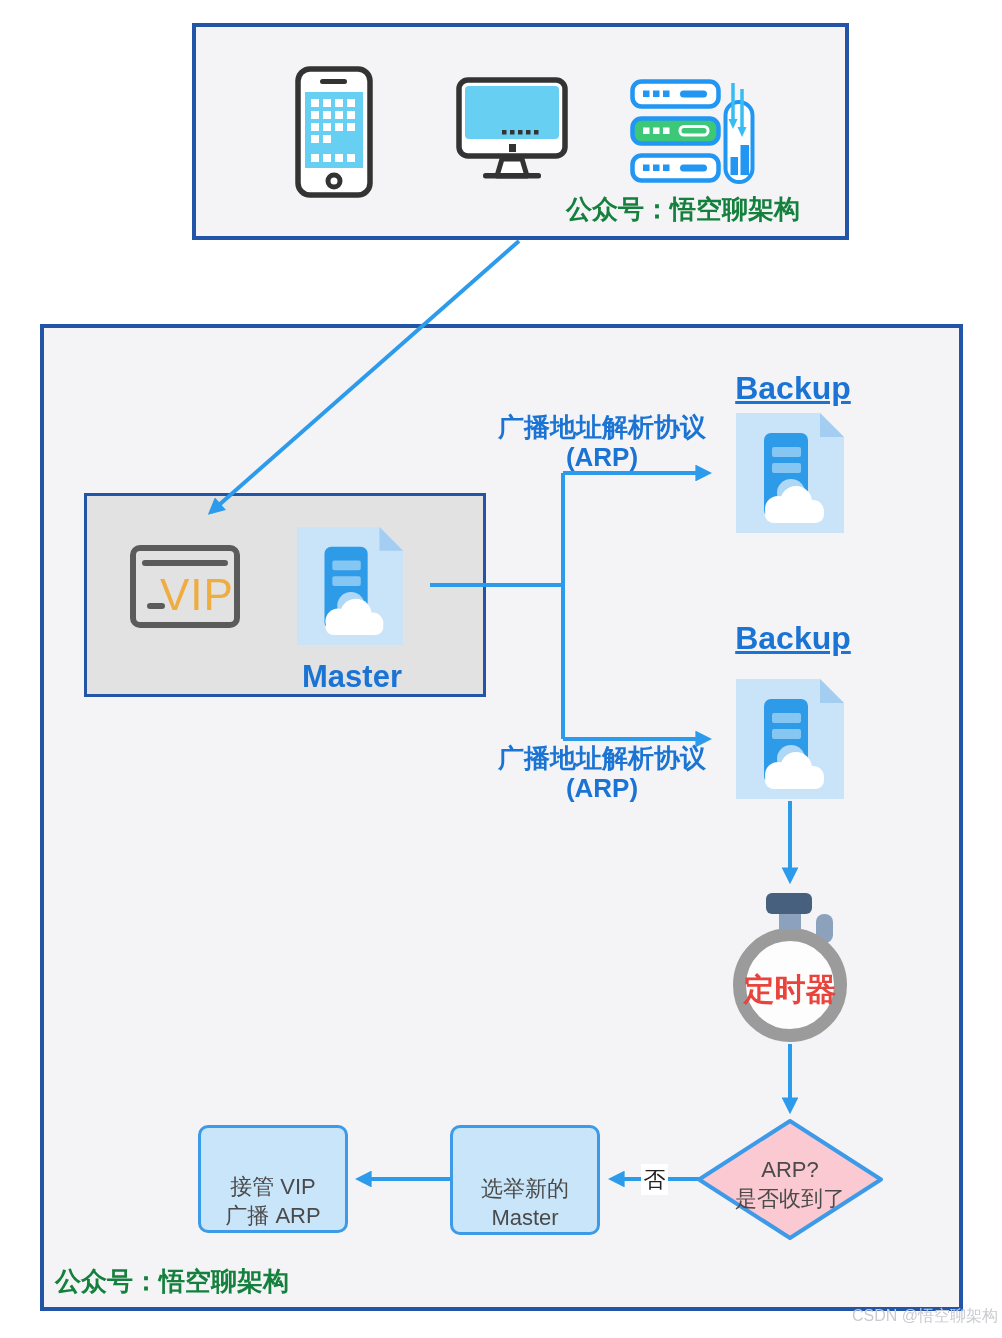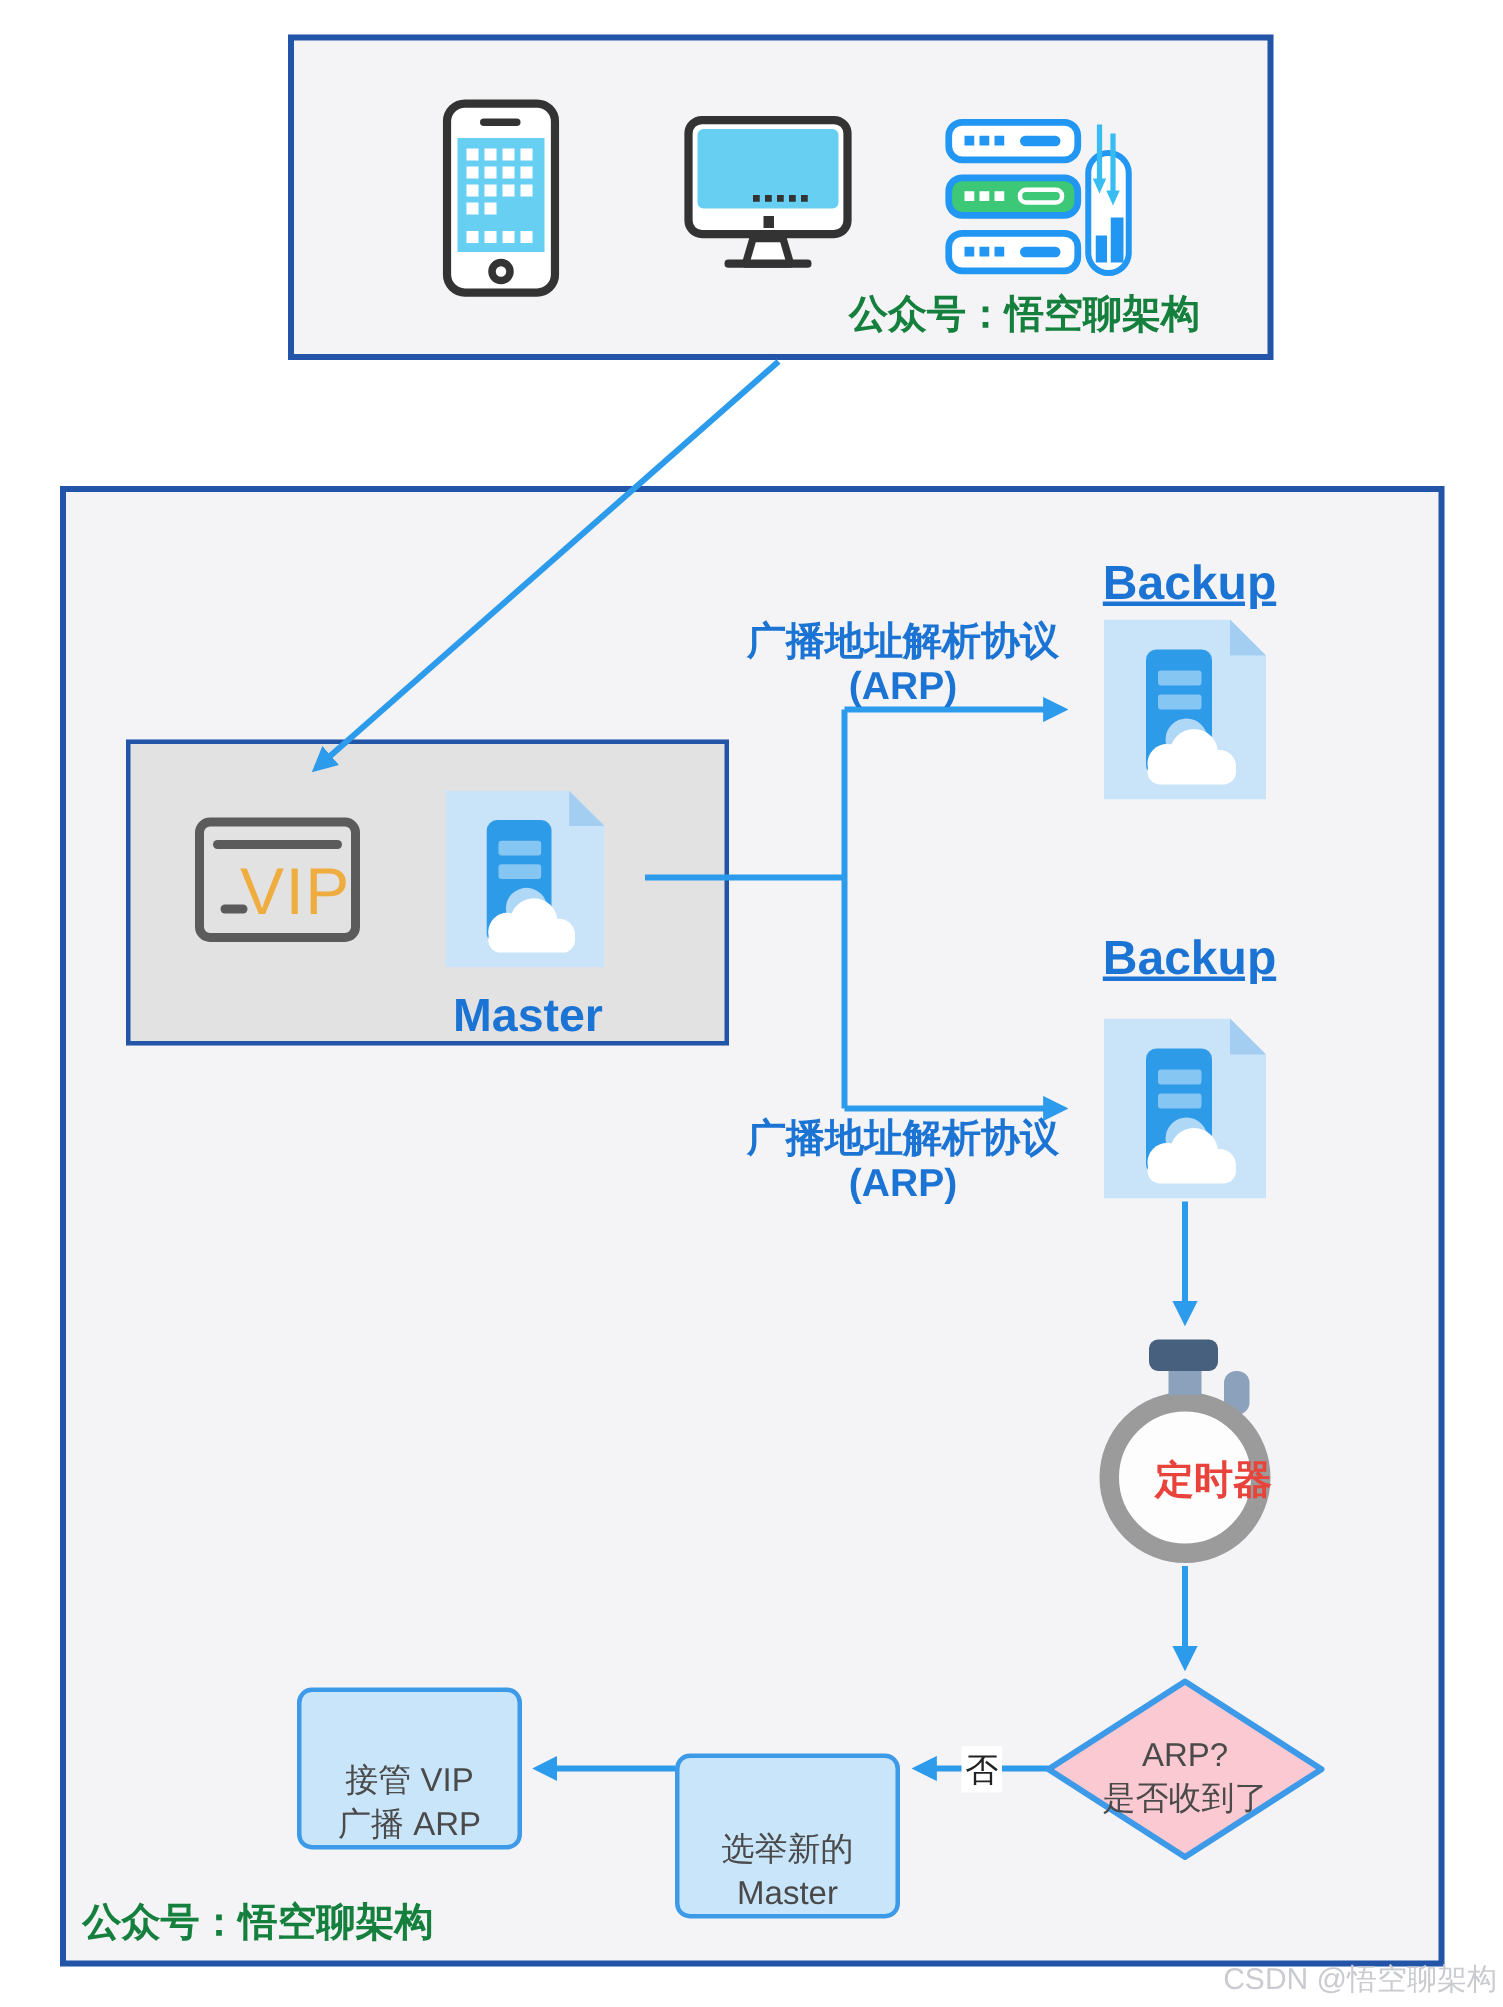--- a/index.html
+++ b/index.html
@@ -30,33 +30,33 @@
   #master-label{left:292px;top:659px;width:120px;text-align:center;font-size:31px;}
   .arp-label{left:492px;width:220px;text-align:center;font-size:26px;line-height:30px;}
   #arp1{top:412px;}
   #arp2{top:743px;}
   
   #timer-ring{left:733px;top:928px;width:114px;height:114px;box-sizing:border-box;
               border:13px solid #9B9B9B;border-radius:50%;background:#FDFDFE;z-index:6;}
   #timer-btn-top{left:766px;top:893px;width:46px;height:21px;background:#46607E;border-radius:6px;z-index:8;}
   #timer-stem{left:779px;top:909px;width:22px;height:21px;background:#8CA2BC;z-index:7;}
   #timer-btn-side{left:816px;top:914px;width:17px;height:29px;background:#8CA2BC;border-radius:8px;z-index:5;}
-  #timer-label{left:733px;top:969px;width:114px;text-align:center;font-size:26px;font-weight:700;
-               color:#E8443B;z-index:8;margin-left:19px;}
+  #timer-label{left:733px;top:969px;width:114px;text-align:center;font-size:31px;font-weight:700;
+               color:#E8443B;z-index:8;}
   
   #decision-text{left:695px;top:1155px;width:190px;z-index:6;}
   #no-label{left:641px;top:1164px;width:27px;height:31px;line-height:31px;background:#ffffff;
             text-align:center;font-size:22px;color:#222222;z-index:9;}
   .flow-box{width:150px;box-sizing:border-box;background:#C9E5F9;border:3px solid #3D9AE8;
             border-radius:10px;display:flex;align-items:flex-end;justify-content:center;z-index:4;}
-  #elect-box{left:450px;top:1125px;height:110px;margin-top:44px;}
+  #elect-box{left:450px;top:1125px;height:110px;}
   #takeover-box{left:198px;top:1125px;height:108px;}
   #footer-brand{left:55px;top:1264px;}
   #top-brand{left:566px;top:192px;}
-  #watermark{left:700px;top:1306px;width:298px;text-align:right;font-size:20px;color:#CACBD0;z-index:6;}
+  #watermark{left:700px;top:1306px;width:298px;text-align:right;font-size:16px;color:#CACBD0;z-index:6;}
   #connector-svg{left:0;top:0;z-index:5;pointer-events:none;}
   .icon-svg{z-index:6;}
 </style>
 </head>
 <body>
 
 <div id="page">
 
   <div class="abs" id="top-box"></div>
 

